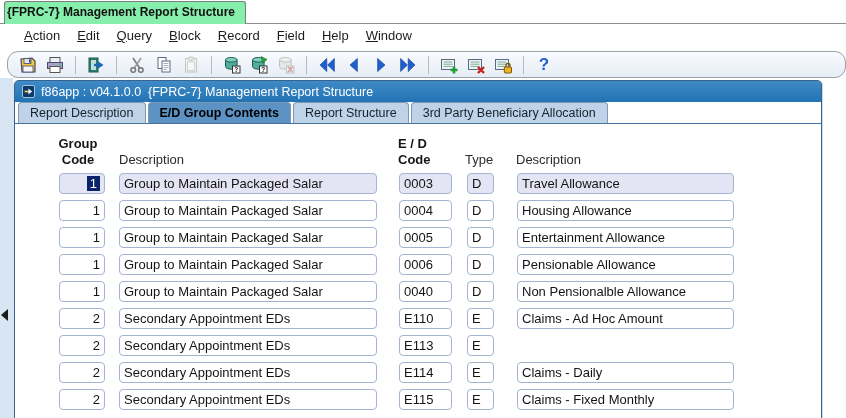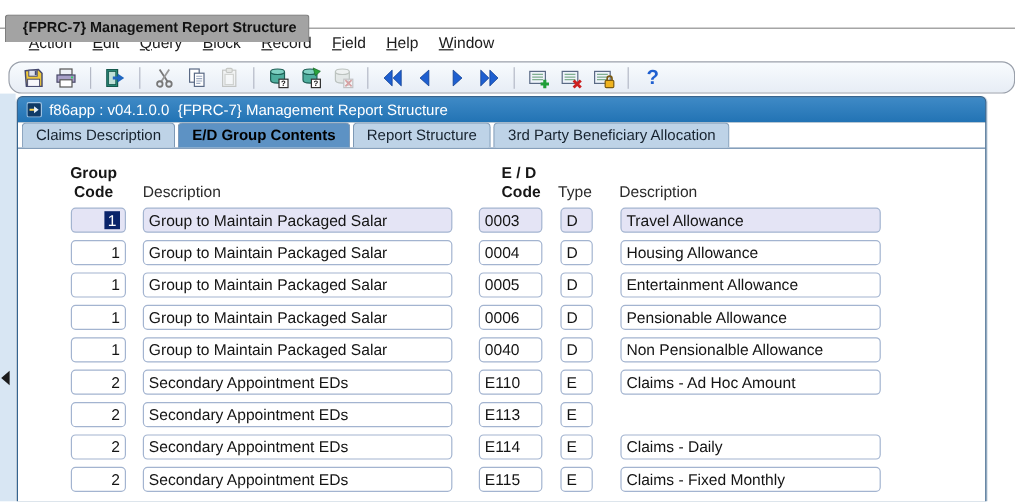--- a/index.html
+++ b/index.html
@@ -2,23 +2,23 @@
 <html><head>
 <meta charset="utf-8">
 <style>
   * { margin:0; padding:0; box-sizing:border-box; }
   html,body { width:846px; height:418px; background:#fff; overflow:hidden;
     font-family:"Liberation Sans", sans-serif; }
   #screen { position:relative; width:846px; height:418px; background:#fff; }
 
   
   .mdi-line { position:absolute; left:0; right:0; top:23px; border-top:1px solid #8f8f8f; }
-  .mdi-tab { position:absolute; left:4px; top:12px; height:23px; z-index:2;
-    background:#a3a3a3; border:1px solid #7d7d7d; border-bottom:none;
-    border-radius:3px 3px 0 0; padding:3px 10px 0 14px;
+  .mdi-tab { position:absolute; left:4px; top:1px; height:23px; z-index:2;
+    background:#86efac; border:1px solid #7d7d7d; border-bottom:none;
+    border-radius:3px 3px 0 0; padding:3px 10px 0 2px;
     font-size:12px; font-weight:bold; color:#111; }
 
   
   .menubar { position:absolute; left:24px; top:28px; height:20px; display:flex; gap:17px;
     font-size:13px; color:#1c1c1c; }
   .menu-item { cursor:default; }
   .ufl { text-decoration:underline; }
 
   
   .toolbar { position:absolute; left:7px; right:0px; top:51px; height:27px;
@@ -46,21 +46,21 @@
     display:flex; align-items:flex-end; padding-left:3px; }
   .tab { padding:3px 11px 3px 11px; margin-right:2px; border:1px solid #7e99b5; border-bottom:none;
     border-radius:4px 4px 0 0; background:#bed3e7; font-size:12.5px; color:#16222e; white-space:nowrap; }
   .tab.active { background:#5d92c4; color:#000; font-weight:bold; }
 
   .content { position:relative; height:336px; background:#fff; }
   .hdr { position:absolute; font-size:13px; color:#2b2b2b; line-height:16px; }
   .hdr.bold { font-weight:bold; color:#161616; }
   .h-group { left:30px; top:12px; width:66px; text-align:center; }
   .h-desc1 { left:104px; top:28px; }
-  .h-ed    { left:403px; top:12px; }
+  .h-ed    { left:383px; top:12px; }
   .h-type  { left:450px; top:28px; }
   .h-desc2 { left:501px; top:28px; }
 
   .rows { position:absolute; left:0; top:49px; right:0; display:flex; flex-direction:column; gap:6px; }
   .row { display:flex; height:21px; }
   .field { height:21px; border:1px solid #a3b4d0; border-radius:4px; background:#fff;
     font-size:13px; line-height:19px; padding:0 4px; color:#141414;
     overflow:hidden; white-space:nowrap; }
   .f-gc { margin-left:44px; width:46px; text-align:right; }
   .f-d1 { margin-left:14px; width:258px; }
@@ -224,21 +224,21 @@
     <div class="titlebar">
       <svg width="13" height="13" viewBox="0 0 13 13">
         <rect x="0.5" y="0.5" width="12" height="12" rx="1.5" fill="#0f3a66" stroke="#9fc4e4"></rect>
         <path d="M2.6 6.5h4.2" stroke="#ffd24a" stroke-width="1.6"></path>
         <path d="M6.4 3.6 L10.2 6.5 L6.4 9.4 Z" fill="#e8f2fc"></path>
       </svg>
       <span>f86app : v04.1.0.0  {FPRC-7} Management Report Structure</span>
     </div>
 
     <div class="tabrow">
-      <div class="tab">Claims Description</div>
+      <div class="tab">Report Description</div>
       <div class="tab active">E/D Group Contents</div>
       <div class="tab">Report Structure</div>
       <div class="tab">3rd Party Beneficiary Allocation</div>
     </div>
 
     <div class="content">
       <div class="hdr bold h-group">
         <div>Group</div>
         <div>Code</div>
       </div>

